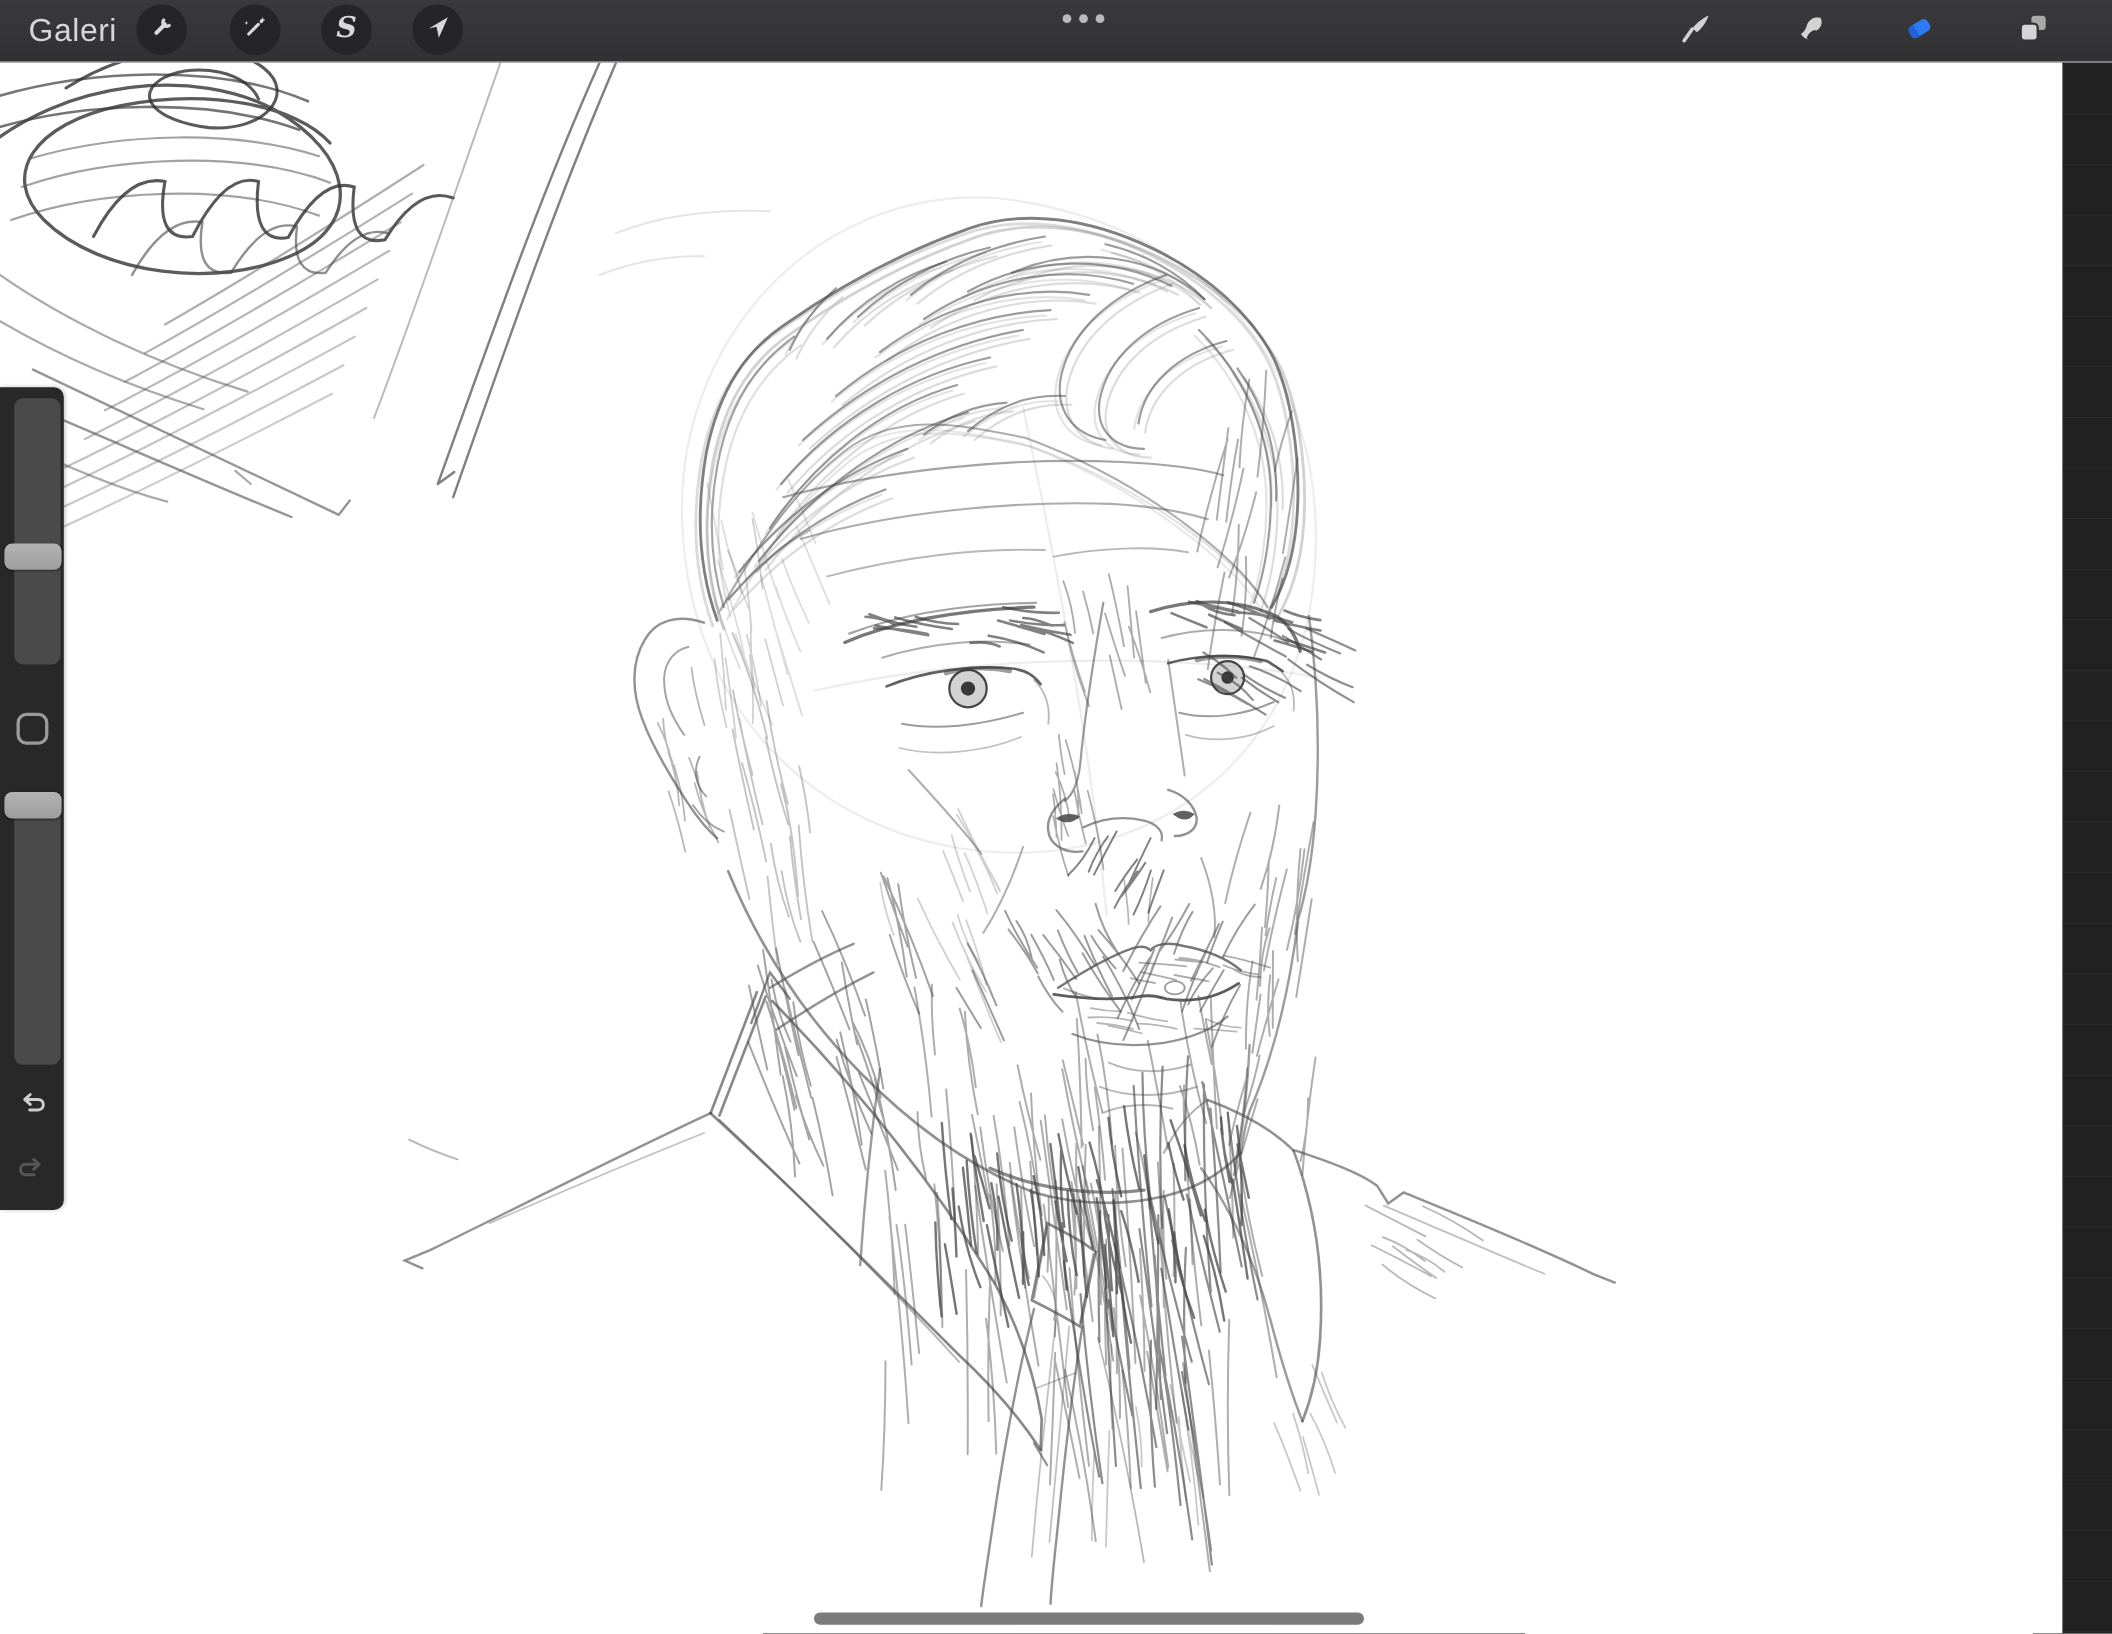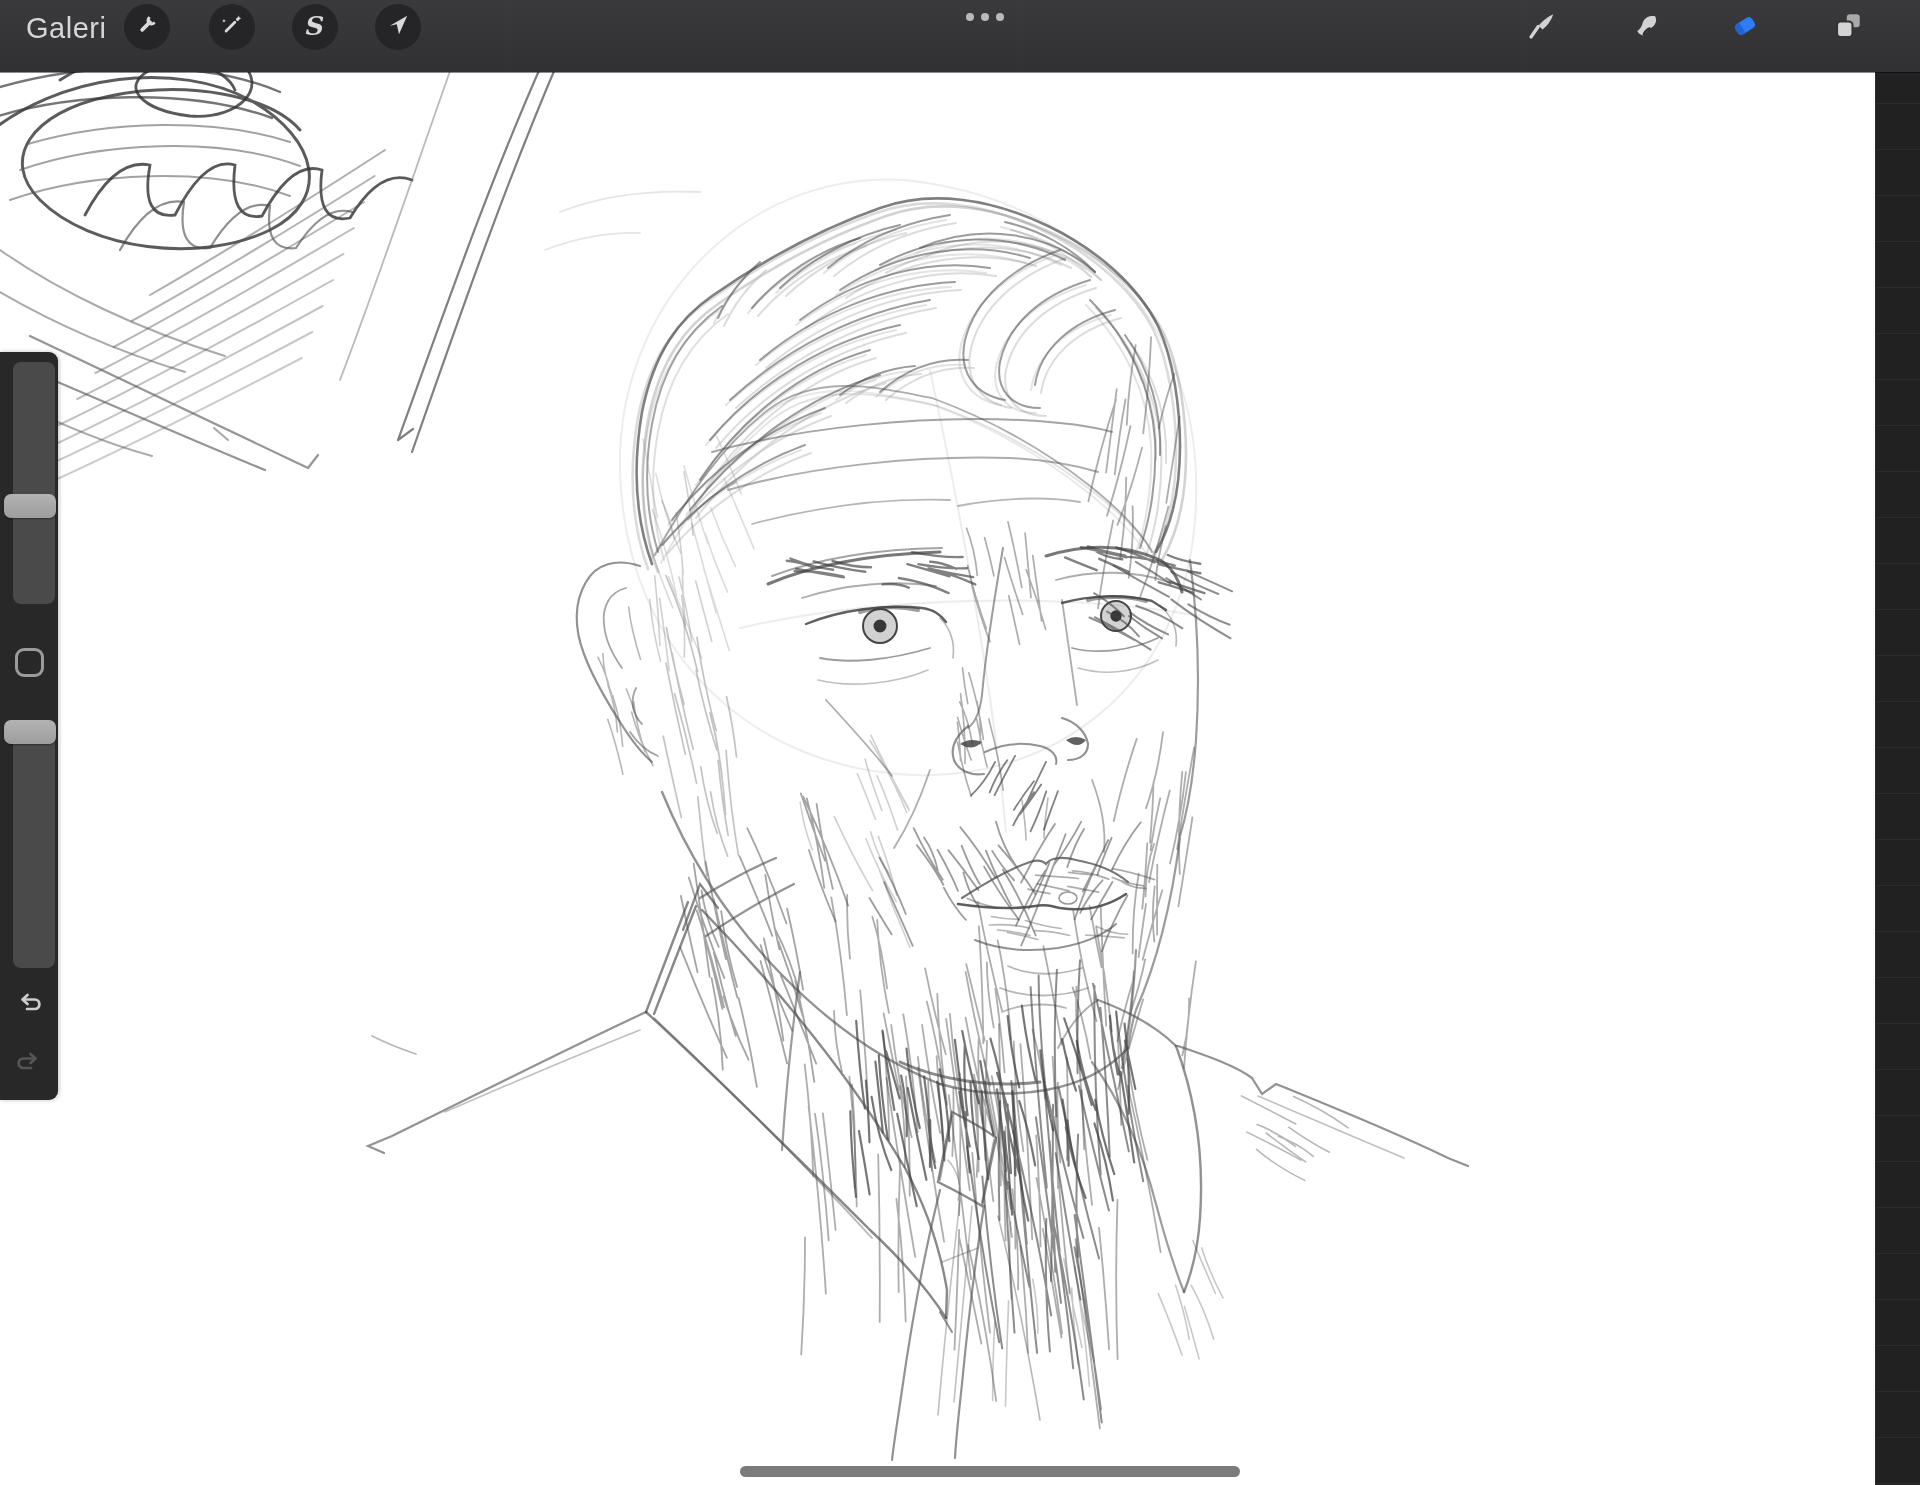--- a/index.html
+++ b/index.html
@@ -8,21 +8,21 @@
   
   #canvas{position:absolute;left:0;top:57px;width:1875px;height:1428px;background:#ffffff;z-index:1;}
   #canvas svg{display:block;width:1875px;height:1428px;}
   
   #workspace-strip{position:absolute;right:0;top:57px;width:45px;height:1428px;z-index:2;
     background-color:#212121;
     background-image:linear-gradient(#2c2c2c 1px, transparent 1px),
                      linear-gradient(90deg,#2c2c2c 1px, transparent 1px);
     background-size:46px 46px;}
   
-  #toolbar{position:absolute;left:0;top:0;width:1920px;height:72px;z-index:4;
+  #toolbar{position:absolute;left:0;top:0;width:1920px;height:56px;z-index:4;
     background:linear-gradient(#3a3a3c,#313133);
     box-shadow:0 1px 0 rgba(0,0,0,.45);}
   .gallery-label{position:absolute;left:26px;top:0;height:57px;line-height:57px;
     color:#d6d6d6;font-size:29px;letter-spacing:.5px;cursor:default;}
   .tool-circle{position:absolute;top:4px;width:46px;height:46px;border-radius:50%;
     background:#252527;display:flex;align-items:center;justify-content:center;color:#d9d9d9;}
   .tool-flat{position:absolute;top:5px;width:46px;height:46px;display:flex;align-items:center;
     justify-content:center;color:#d2d2d2;}
   .sel-glyph{font-family:"DejaVu Serif",serif;font-style:italic;font-weight:bold;
     font-size:26px;transform:translateY(-1px);}

